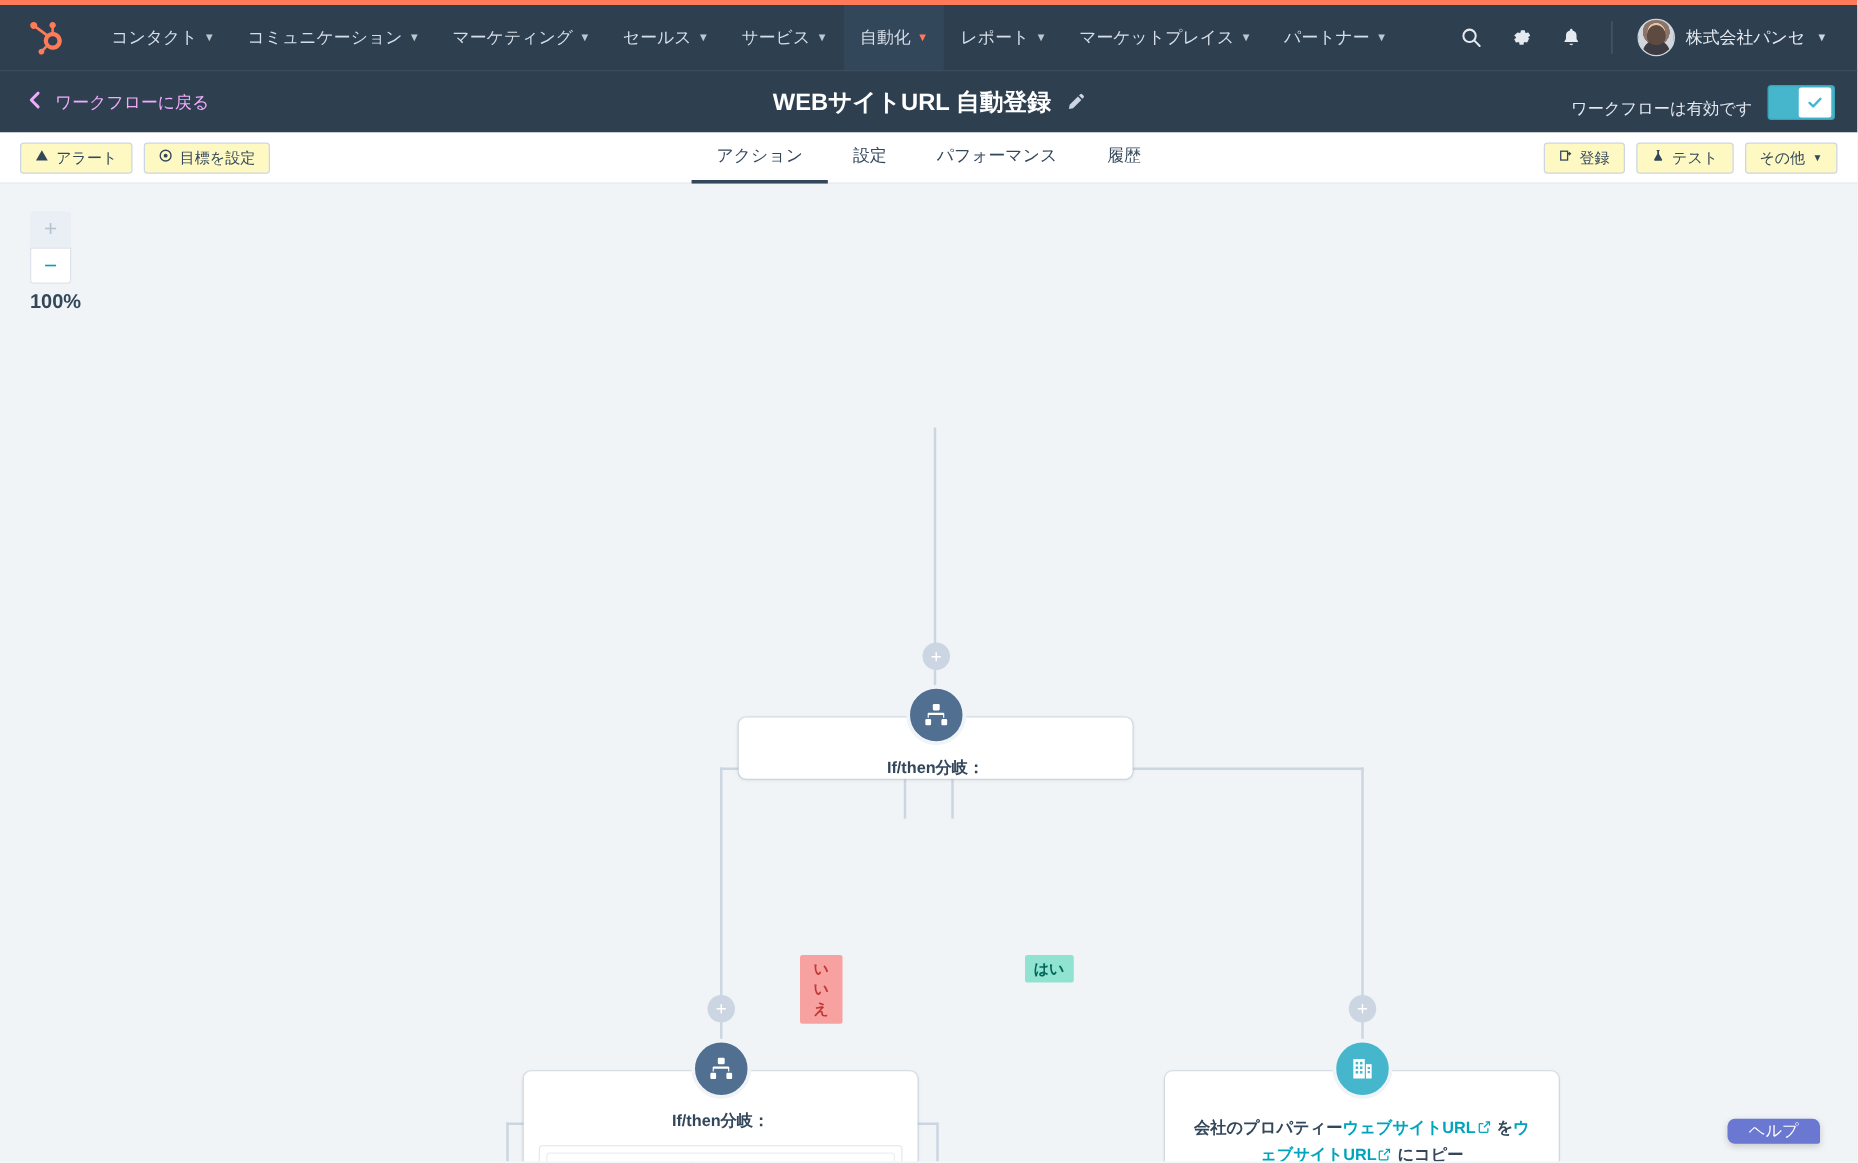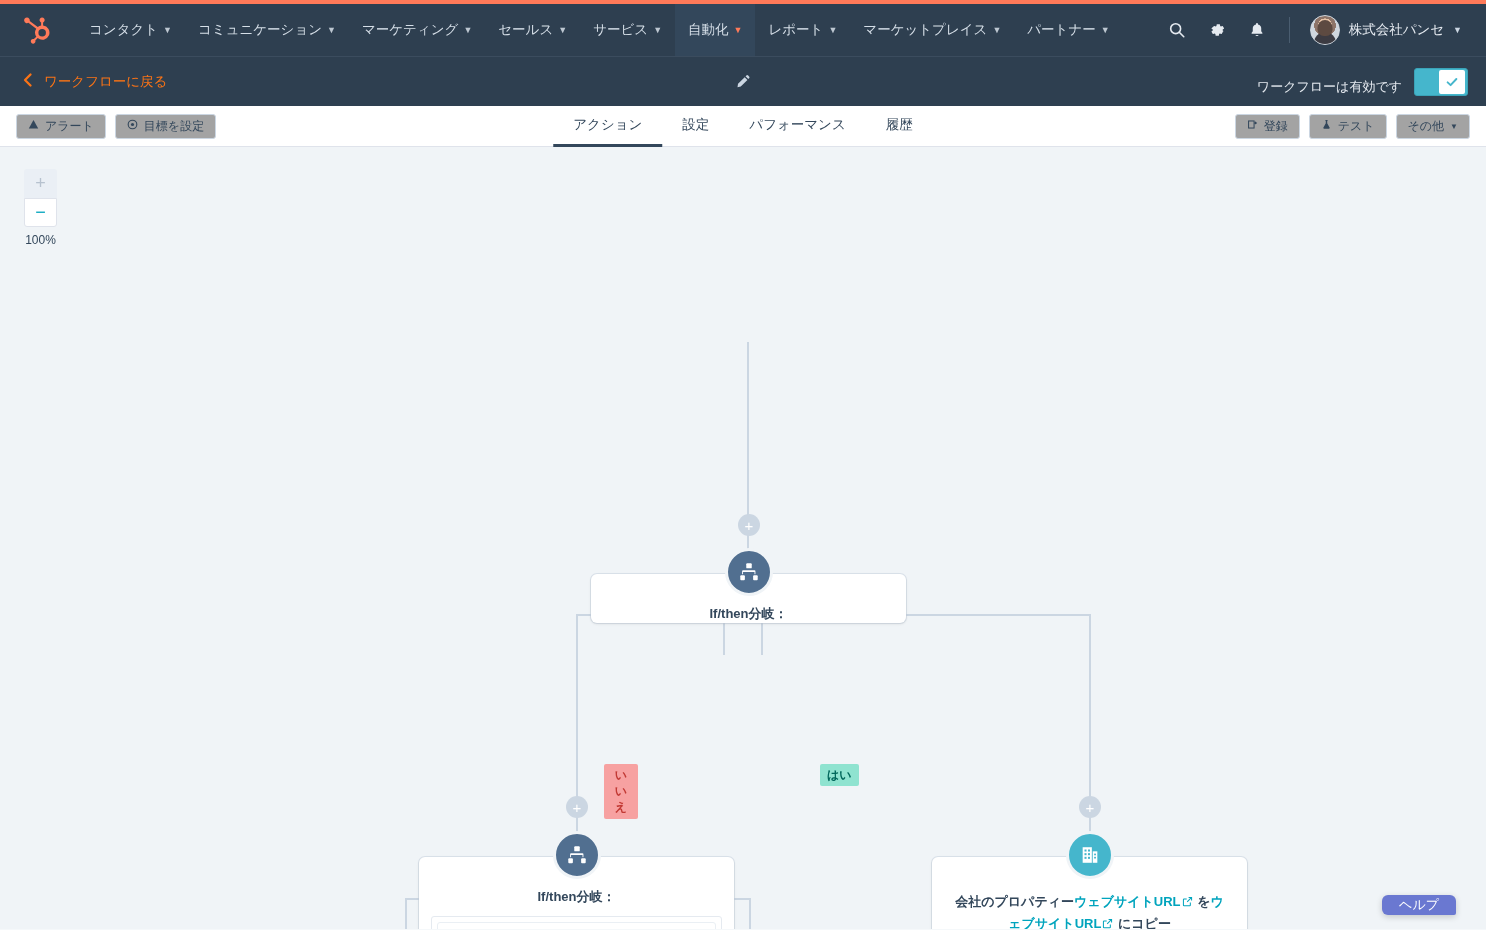--- a/index.html
+++ b/index.html
@@ -48,21 +48,21 @@
     content: ""; position: absolute; left: 50%; top: 14%; transform: translateX(-50%);
     width: 15px; height: 16px; border-radius: 50% 50% 42% 42%; background: #5d4a41; z-index: 2;
   }
   .account-name { color: #e5eaf0; font-size: 13.5px; white-space: nowrap; }
 
   
   .subhead {
     height: 50px; background: #2e3f50; display: flex; align-items: center;
     padding: 0 18px 0 22px; position: relative; border-top: 1px solid #3b4c5e;
   }
-  .back-link { display: flex; align-items: center; gap: 10px; color: #f97316; font-size: 13.5px; cursor: pointer; }
+  .back-link { display: flex; align-items: center; gap: 10px; color: #f0abfc; font-size: 13.5px; cursor: pointer; }
   .wf-title-wrap {
     position: absolute; left: 50%; transform: translateX(-50%);
     display: flex; align-items: center; gap: 12px;
   }
   .wf-title { color: #fff; font-size: 19px; font-weight: 600; white-space: nowrap; }
   .pencil { cursor: pointer; color: #cbd6e2; display: flex; }
   .wf-toggle-wrap { margin-left: auto; display: flex; align-items: flex-end; gap: 12px; }
   .wf-toggle-label { color: #e5eaf0; font-size: 13px; white-space: nowrap; }
   .switch {
     width: 54px; height: 28px; border-radius: 3px; background: #45b6cc;
@@ -77,21 +77,21 @@
   
   .toolbar {
     height: 41px; background: #fff; border-bottom: 1px solid #dfe3eb;
     display: flex; align-items: center; padding: 0 16px; position: relative;
   }
   .tb-left { display: flex; gap: 9px; align-items: center; }
   .btn {
     display: inline-flex; align-items: center; gap: 6px;
     height: 25px; padding: 0 11px; font-size: 12px;
     border: 1px solid #cbd6e2; border-radius: 3px;
-    background: #a3a3a3; color: #33475b; cursor: pointer; white-space: nowrap;
+    background: #fef9c3; color: #33475b; cursor: pointer; white-space: nowrap;
   }
   .tabs { position: absolute; left: 50%; transform: translateX(-50%); display: flex; height: 41px; }
   .tab {
     display: flex; align-items: center; padding: 0 20px; font-size: 13.5px;
     color: #33475b; cursor: pointer; height: 41px; border-bottom: 3px solid transparent;
   }
   .tab.active { color: #33475b; font-weight: 400; border-bottom-color: #33475b; }
   .tb-right { margin-left: auto; display: flex; gap: 9px; align-items: flex-end; }
 
   
@@ -102,21 +102,21 @@
   .zoom-ctl { position: absolute; left: 24px; top: 22px; width: 33px; z-index: 6; }
   .zoom-btn {
     width: 33px; height: 29px; display: flex; align-items: center; justify-content: center;
     background: #eaeff5; border: 1px solid transparent; cursor: pointer;
     font-size: 18px; color: #b7c2cf; border-radius: 3px 3px 0 0;
   }
   .zoom-btn.minus {
     background: #fff; border: 1px solid #dfe3eb; color: #00a4bd;
     border-radius: 0 0 3px 3px; font-size: 18px;
   }
-  .zoom-pct { margin-top: 6px; font-size: 12px; color: #33475b; text-align: center; width: 33px; }
+  .zoom-pct { margin-top: 6px; font-size: 16px; color: #33475b; text-align: center; width: 33px; font-weight: bold; }
 
   
   .node {
     position: absolute; background: #fff; border-radius: 6px;
     box-shadow: 0 1px 3px rgba(0,0,0,.10), 0 0 0 1px rgba(203,214,226,.55);
     z-index: 3;
   }
   .node-icon {
     position: absolute; top: -26px; left: 50%; transform: translateX(-50%);
     width: 48px; height: 48px; border-radius: 50%;
@@ -253,20 +253,21 @@
   <div class="back-link">
     <span>
       <svg width="12" height="16" viewBox="0 0 12 16" fill="none" stroke="currentColor" stroke-width="2.3" stroke-linecap="round" stroke-linejoin="round">
         <polyline points="8.5,2.5 3,8 8.5,13.5"></polyline>
       </svg>
     </span>
     <span>ワークフローに戻る</span>
   </div>
 
   <div class="wf-title-wrap">
+    <span class="wf-title">WEBサイトURL 自動登録</span>
     <span class="pencil">
       <svg width="15" height="15" viewBox="0 0 16 16" fill="currentColor">
         <path d="M11.6 1.6a1.3 1.3 0 0 1 1.9 0l1 1a1.3 1.3 0 0 1 0 1.9l-.9.9-2.9-2.9.9-.9zM9.8 3.4l2.9 2.9-7.1 7.1-3.5.6.6-3.5 7.1-7.1z"></path>
       </svg>
     </span>
   </div>
 
   <div class="wf-toggle-wrap">
     <span class="wf-toggle-label">ワークフローは有効です</span>
     <div class="switch">
@@ -363,21 +364,21 @@
   <div class="line v" style="left:590px; top:722px; height:70px;"></div>
   <div class="line h" style="left:405px; top:751px; width:148px;"></div>
   <div class="line h" style="left:590px; top:751px; width:160px;"></div>
   <div class="line v" style="left:405px; top:751px; height:32px;"></div>
   <div class="line v" style="left:749px; top:751px; height:32px;"></div>
 
   <div class="plus-node" style="left:738px; top:367px;">+</div>
   <div class="plus-node" style="left:566px; top:649px;">+</div>
   <div class="plus-node" style="left:1079px; top:649px;">+</div>
 
-  <div class="branch-label no" style="left:604px; top:617px;">いいえ</div>
+  <div class="branch-label no" style="left:640px; top:617px;">いいえ</div>
   <div class="branch-label yes" style="left:820px; top:617px; max-width:none;">はい</div>
 
 
   <div class="node" style="left:591px; top:427px; width:315px;">
     <div class="node-icon">
       <svg width="22" height="22" viewBox="0 0 24 24" fill="currentColor">
         <rect x="9" y="2.5" width="6" height="5.5" rx="1"></rect>
         <path d="M12 8v4H5.5v2.5h-1V11a1 1 0 0 1 1-1H18a1 1 0 0 1 1 1v3.5h-1V12H12z"></path>
         <rect x="2.5" y="15.5" width="5" height="5.5" rx="1"></rect>
         <rect x="16.5" y="15.5" width="5" height="5.5" rx="1"></rect>

